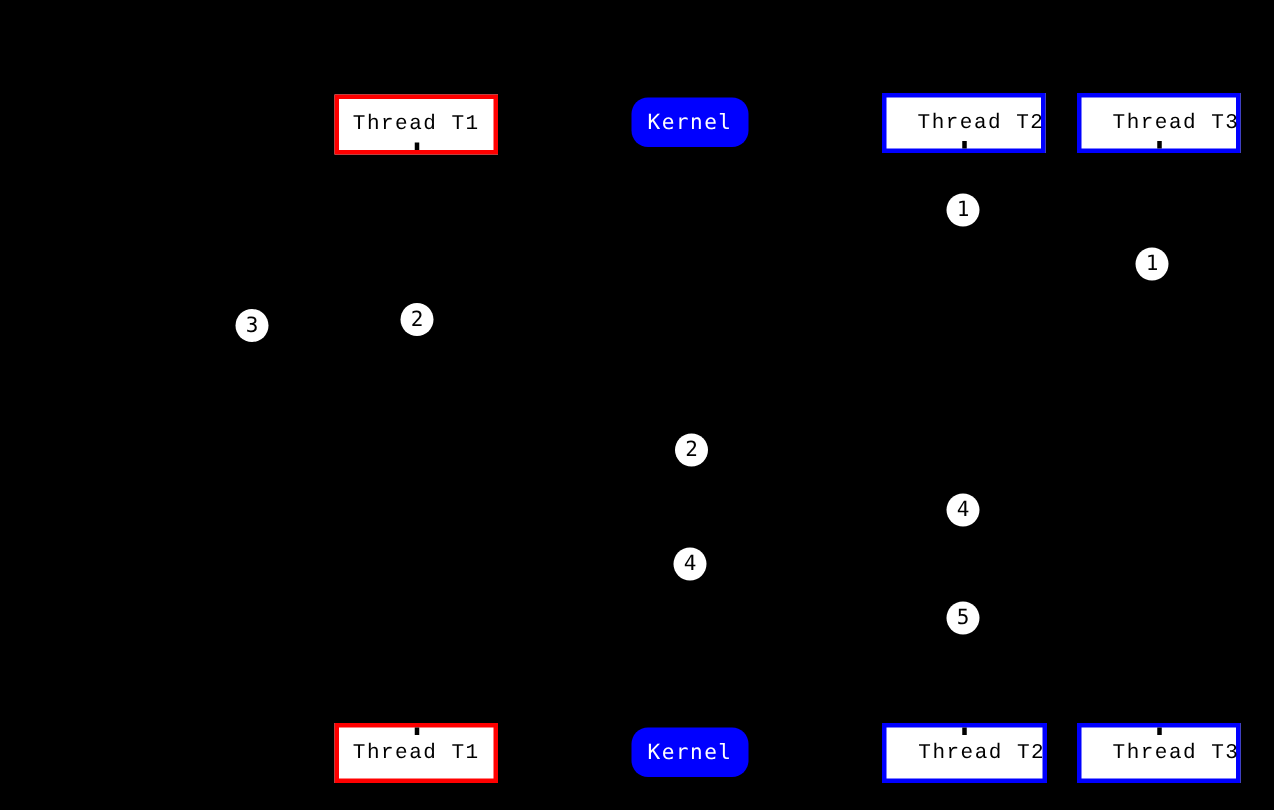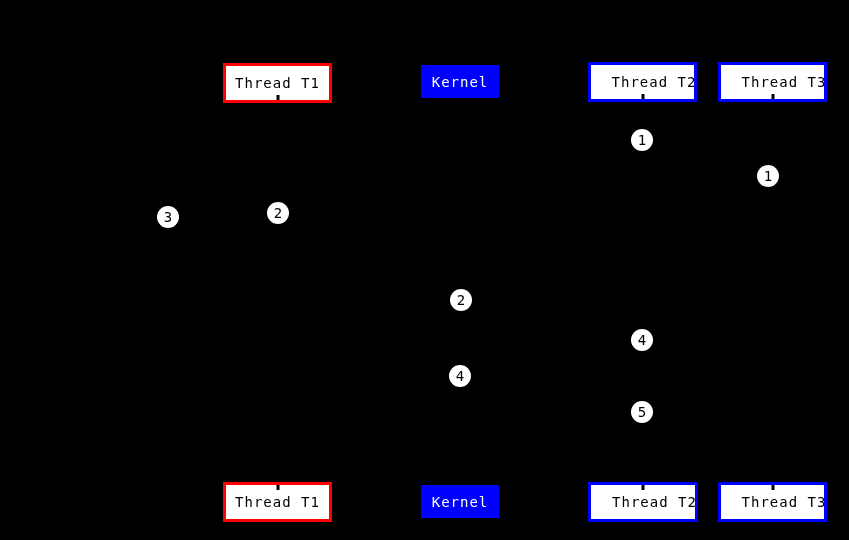--- a/index.html
+++ b/index.html
@@ -19,34 +19,36 @@
     position: absolute;
     box-sizing: border-box;
     display: flex;
     align-items: center;
     justify-content: center;
     background: var(--box-fill, #ffffff);
     color: var(--box-text, #000000);
     font-size: 14px;
     letter-spacing: 1px;
     white-space: nowrap;
+    font-family: Liberation Mono, monospace;
   }
   .box.red  { border: 3px solid var(--red,  #ff0000); }
   .box.blue { border: 3px solid var(--blue, #0000ff); padding-left: 23px; }
   .kernel {
     position: absolute;
     box-sizing: border-box;
     display: flex;
     align-items: center;
     justify-content: center;
     background: var(--blue, #0000ff);
     color: var(--kernel-text, #ffffff);
     font-size: 14px;
     letter-spacing: 1px;
     white-space: nowrap;
+    border-radius: 11px;
   }
   .stub {
     position: absolute;
     left: 50%;
     transform: translateX(-50%);
     width: 3px;
     height: 5px;
     background: #000000;
   }
   .stub.bottom { bottom: 0; }

